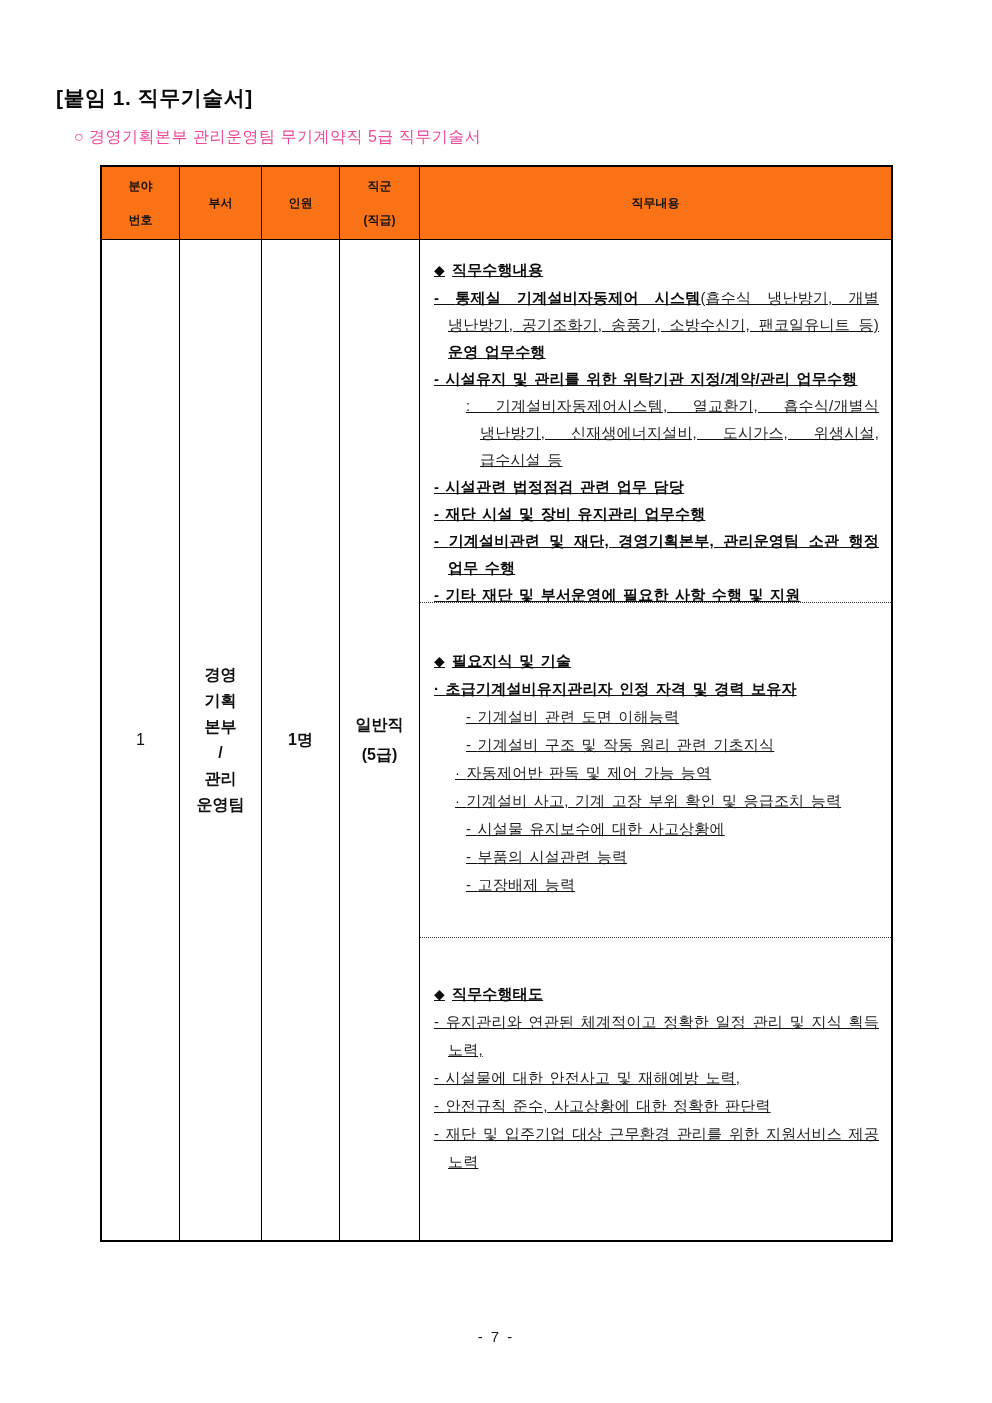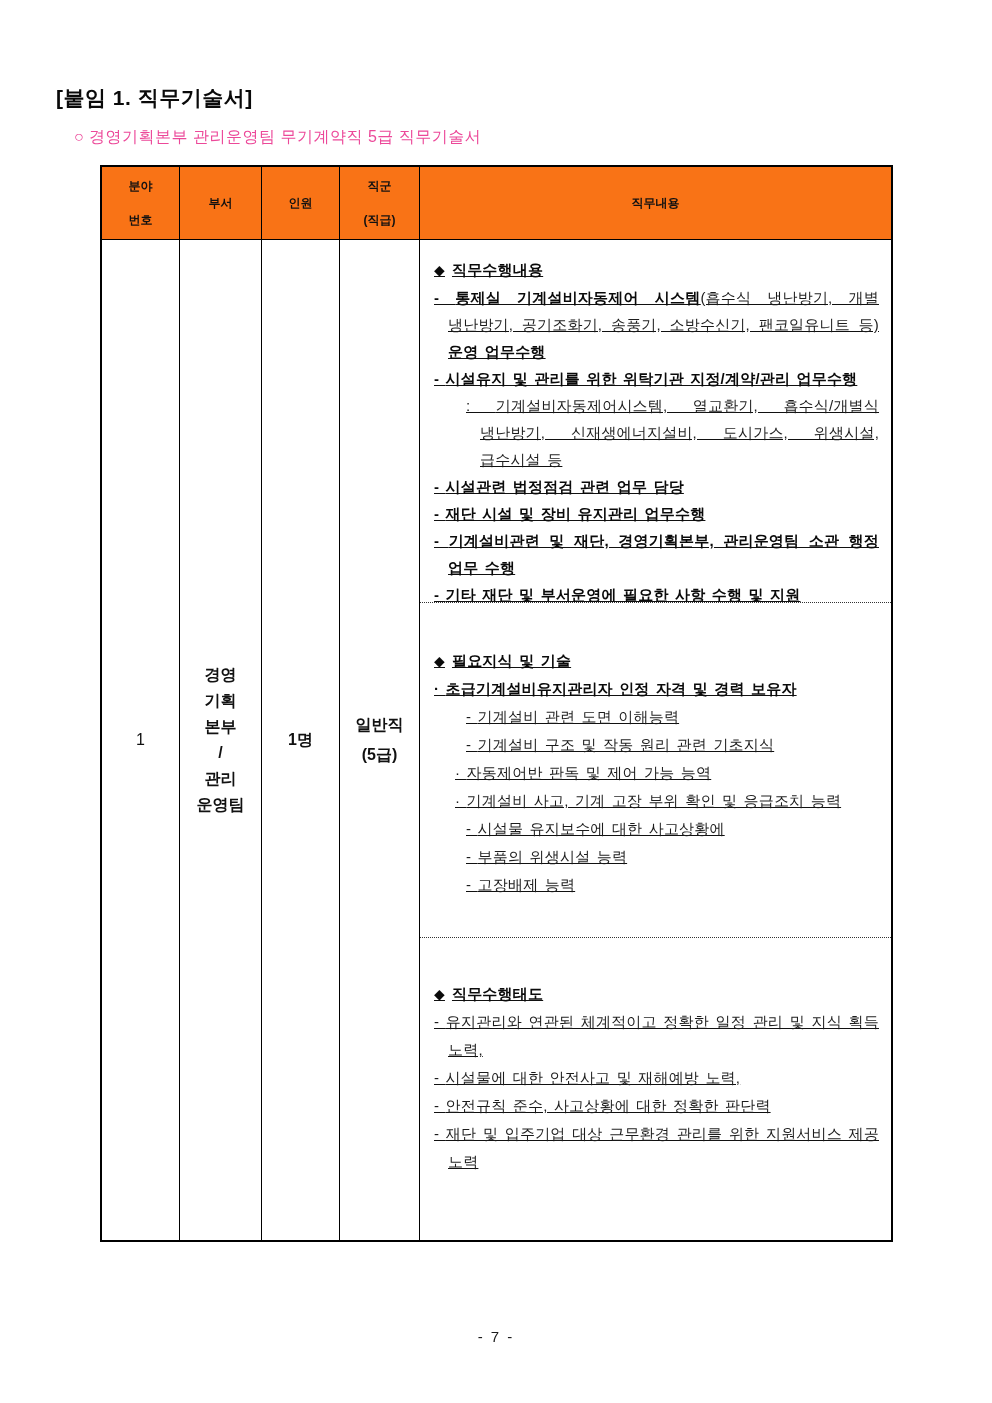--- a/index.html
+++ b/index.html
@@ -151,21 +151,21 @@
             <div class="item lv0"><span class="mk b">- </span><span class="b">기타 재단 및 부서운영에 필요한 사항 수행 및 지원</span></div>
           </div>
           <div class="section s1">
             <div class="sec-title"><span class="bullet">◆</span><span>필요지식 및 기술</span></div>
             <div class="item lv0"><span class="mk b">· </span><span class="b">초급기계설비유지관리자 인정 자격 및 경력 보유자</span></div>
             <div class="item lv1"><span class="mk">- </span><span>기계설비 관련 도면 이해능력</span></div>
             <div class="item lv1"><span class="mk">- </span><span>기계설비 구조 및 작동 원리 관련 기초지식</span></div>
             <div class="item lv2"><span class="mk">· </span><span>자동제어반 판독 및 제어 가능 능역</span></div>
             <div class="item lv2"><span class="mk">· </span><span>기계설비 사고, 기계 고장 부위 확인 및 응급조치 능력</span></div>
             <div class="item lv1"><span class="mk">- </span><span>시설물 유지보수에 대한 사고상황에</span></div>
-            <div class="item lv1"><span class="mk">- </span><span>부품의 위생시설 능력</span></div>
+            <div class="item lv1"><span class="mk">- </span><span>부품의 시설관련 능력</span></div>
             <div class="item lv1"><span class="mk">- </span><span>고장배제 능력</span></div>
           </div>
           <div class="section s2">
             <div class="sec-title"><span class="bullet">◆</span><span>직무수행태도</span></div>
             <div class="item lv0"><span class="mk">- </span><span>유지관리와 연관된 체계적이고 정확한 일정 관리 및 지식 획득 노력,</span></div>
             <div class="item lv0"><span class="mk">- </span><span>시설물에 대한 안전사고 및 재해예방 노력,</span></div>
             <div class="item lv0"><span class="mk">- </span><span>안전규칙 준수, 사고상황에 대한 정확한 판단력</span></div>
             <div class="item lv0"><span class="mk">- </span><span>재단 및 입주기업 대상 근무환경 관리를 위한 지원서비스 제공 노력</span></div>
           </div>
         </div>

